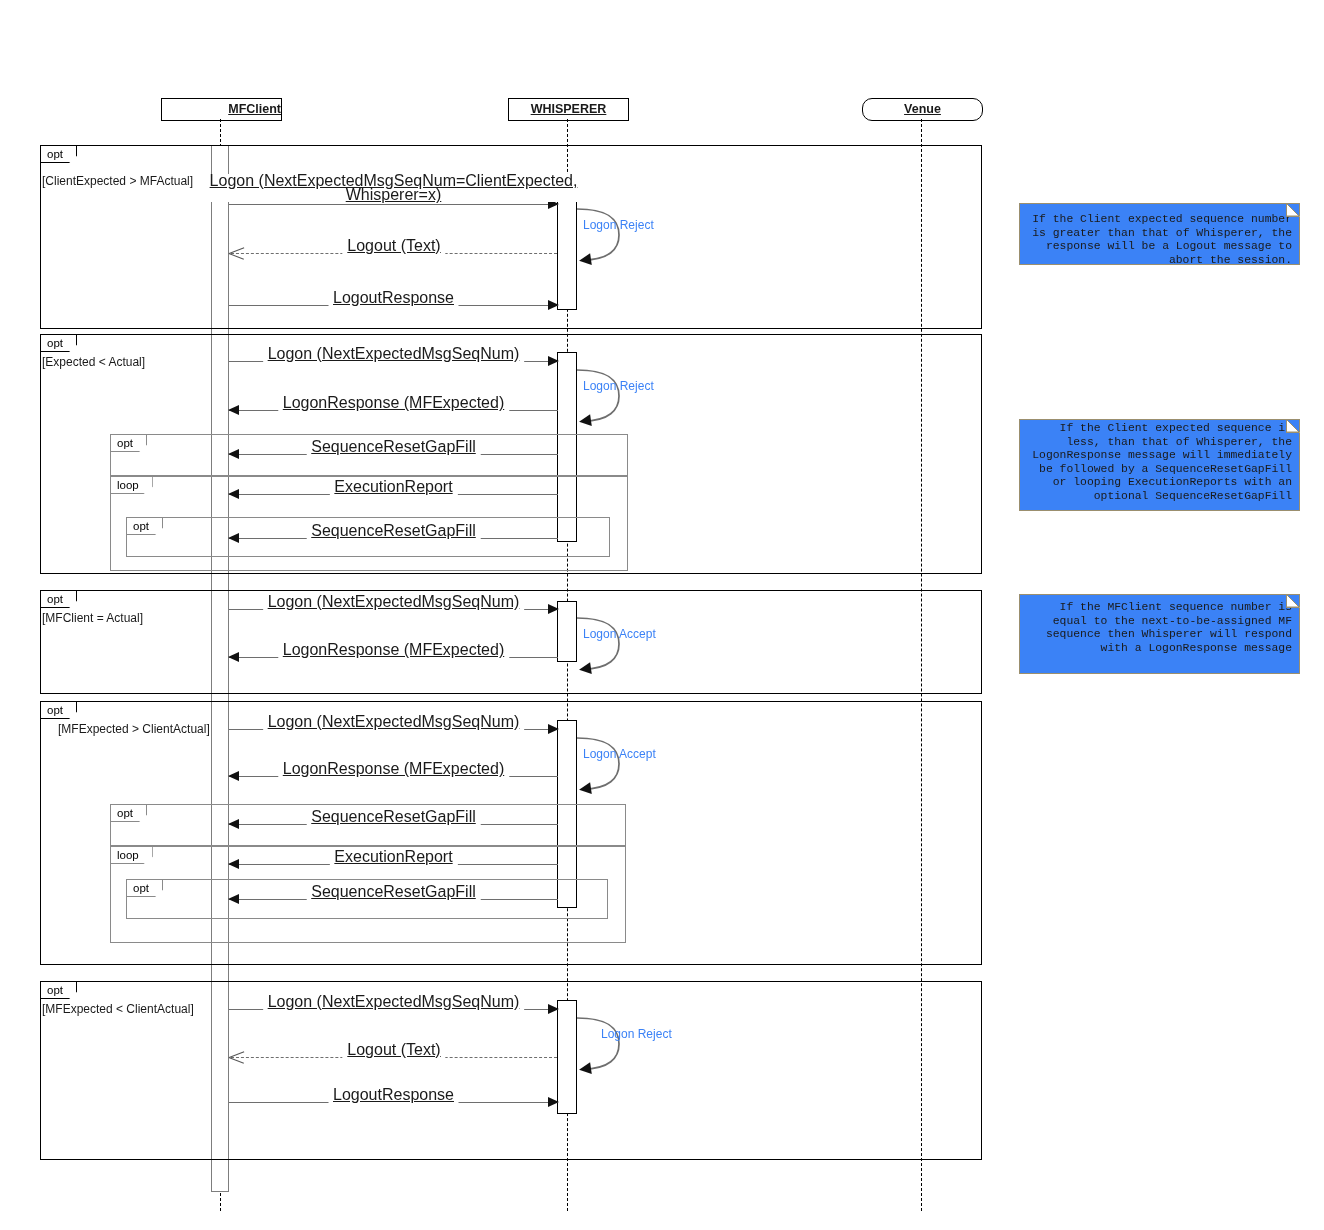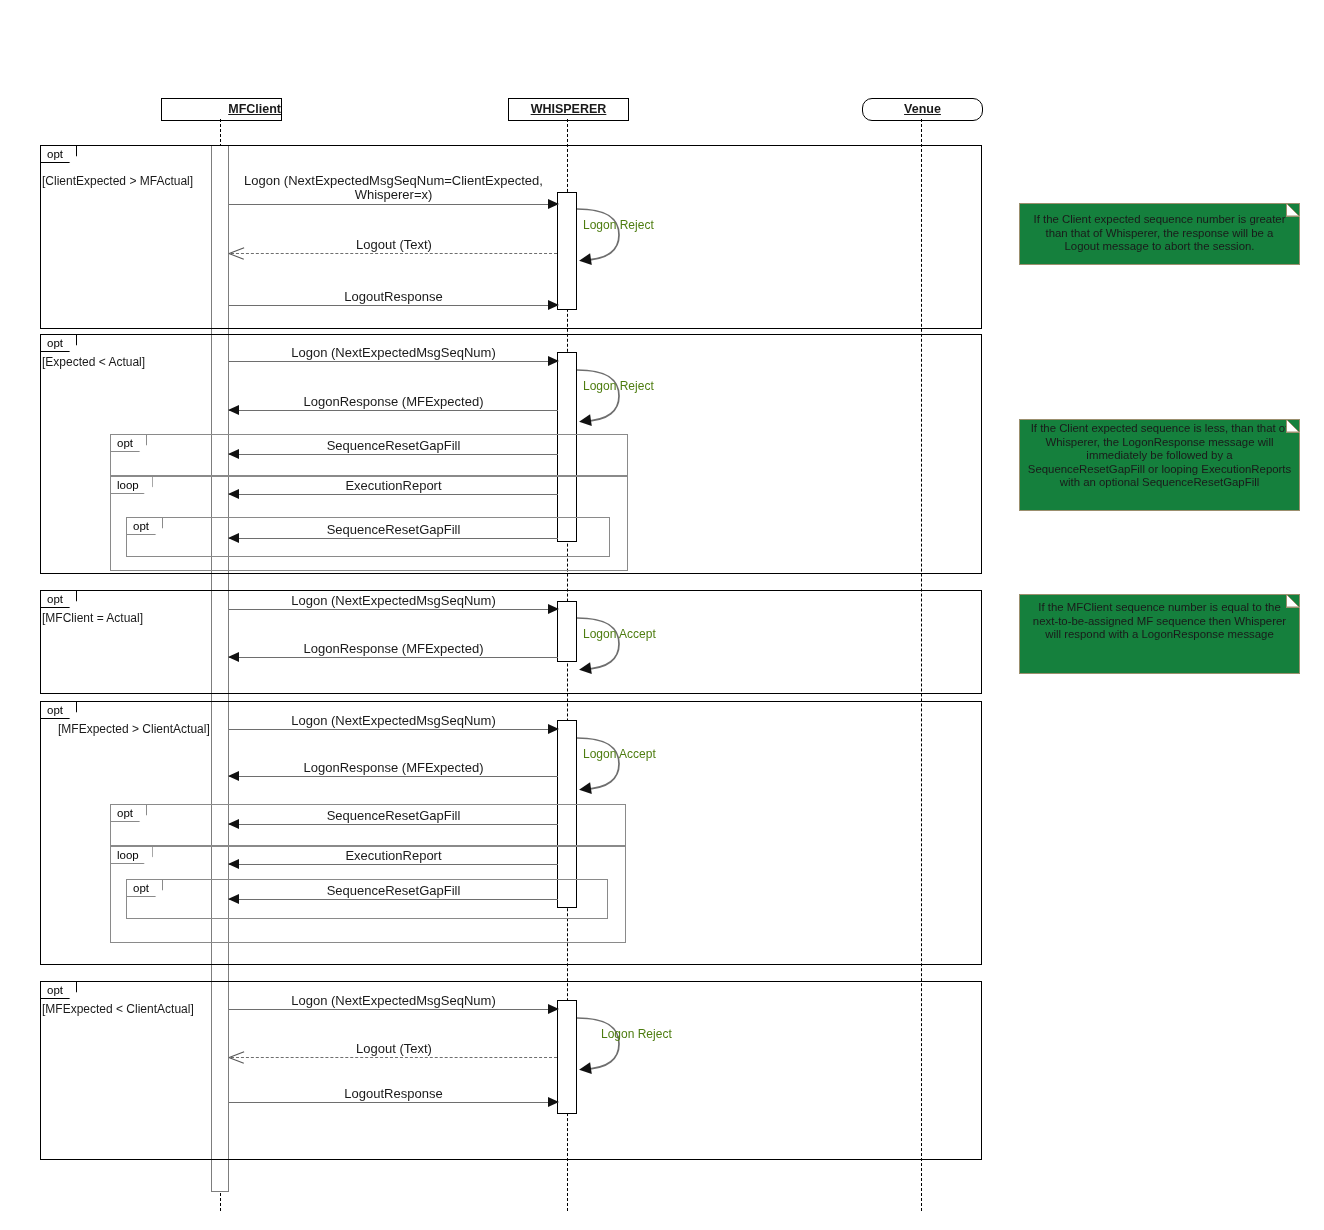--- a/index.html
+++ b/index.html
@@ -38,22 +38,22 @@
   .frag.inner > .frag-label{border-color:#8a8a8a;}
 
   .frag-guard{position:absolute;font-size:12px;white-space:nowrap;color:#1a1a1a;}
 
   
   .msg{position:absolute;height:0;}
   .msg .line{position:absolute;left:0;right:0;top:0;
              border-top:1.7px solid #6e6e6e;}
   .msg.dash .line{border-top-style:dashed;border-top-width:1.9px;}
   .msg .label{position:absolute;top:-16px;background:#fff;
-              padding:0 5px;font-size:13px;white-space:nowrap;color:#1a1a1a;
-              left:50%;transform:translateX(-50%);}
+              padding:0 5px;font-size:16px;white-space:nowrap;color:#1a1a1a;
+              left:50%;transform:translateX(-50%);text-decoration:underline;}
   .msg .label.two{top:-30px;text-align:center;line-height:14px;}
 
   
   .ah-r{position:absolute;right:-1px;top:-5px;width:0;height:0;
         border-top:5.5px solid transparent;border-bottom:5.5px solid transparent;
         border-left:11px solid #111;}
   
   .ah-l{position:absolute;left:-1px;top:-5px;width:0;height:0;
         border-top:5.5px solid transparent;border-bottom:5.5px solid transparent;
         border-right:11px solid #111;}
@@ -62,26 +62,26 @@
   .ah-open-l::before,.ah-open-l::after{content:"";position:absolute;
         left:0;top:7px;width:16px;border-top:1.8px solid #555;
         transform-origin:0 0;}
   .ah-open-l::before{transform:rotate(-21deg);}
   .ah-open-l::after{transform:rotate(21deg);}
 
   
   .self-msg{position:absolute;}
   .self-msg svg{display:block;overflow:visible;}
   .self-msg .slabel{position:absolute;font-size:12px;white-space:nowrap;
-                    color:#4d7c0f;}
-
-  
-  .note{position:absolute;background:#15803d;border:1.1px solid #9b8f6e;
+                    color:#3b82f6;}
+
+  
+  .note{position:absolute;background:#3b82f6;border:1.1px solid #9b8f6e;
         box-sizing:border-box;font-size:11.4px;line-height:13.6px;
-        text-align:center;color:#1a1a1a;padding:5px 7px 5px 7px;}
+        text-align:right;color:#1a1a1a;padding:5px 7px 5px 7px;font-family:Liberation Mono, monospace;}
   .note .fold{position:absolute;right:-1px;top:-1px;width:13px;height:13px;
               background:#fff;border-left:1.1px solid #9b8f6e;
               border-bottom:1.1px solid #9b8f6e;
               -webkit-clip-path:polygon(0 0,100% 100%,0 100%);
               clip-path:polygon(0 0,100% 100%,0 100%);}
   .note .foldline{position:absolute;right:-1px;top:-1px;width:14px;height:14px;}
 </style>
 </head>
 <body>
 

